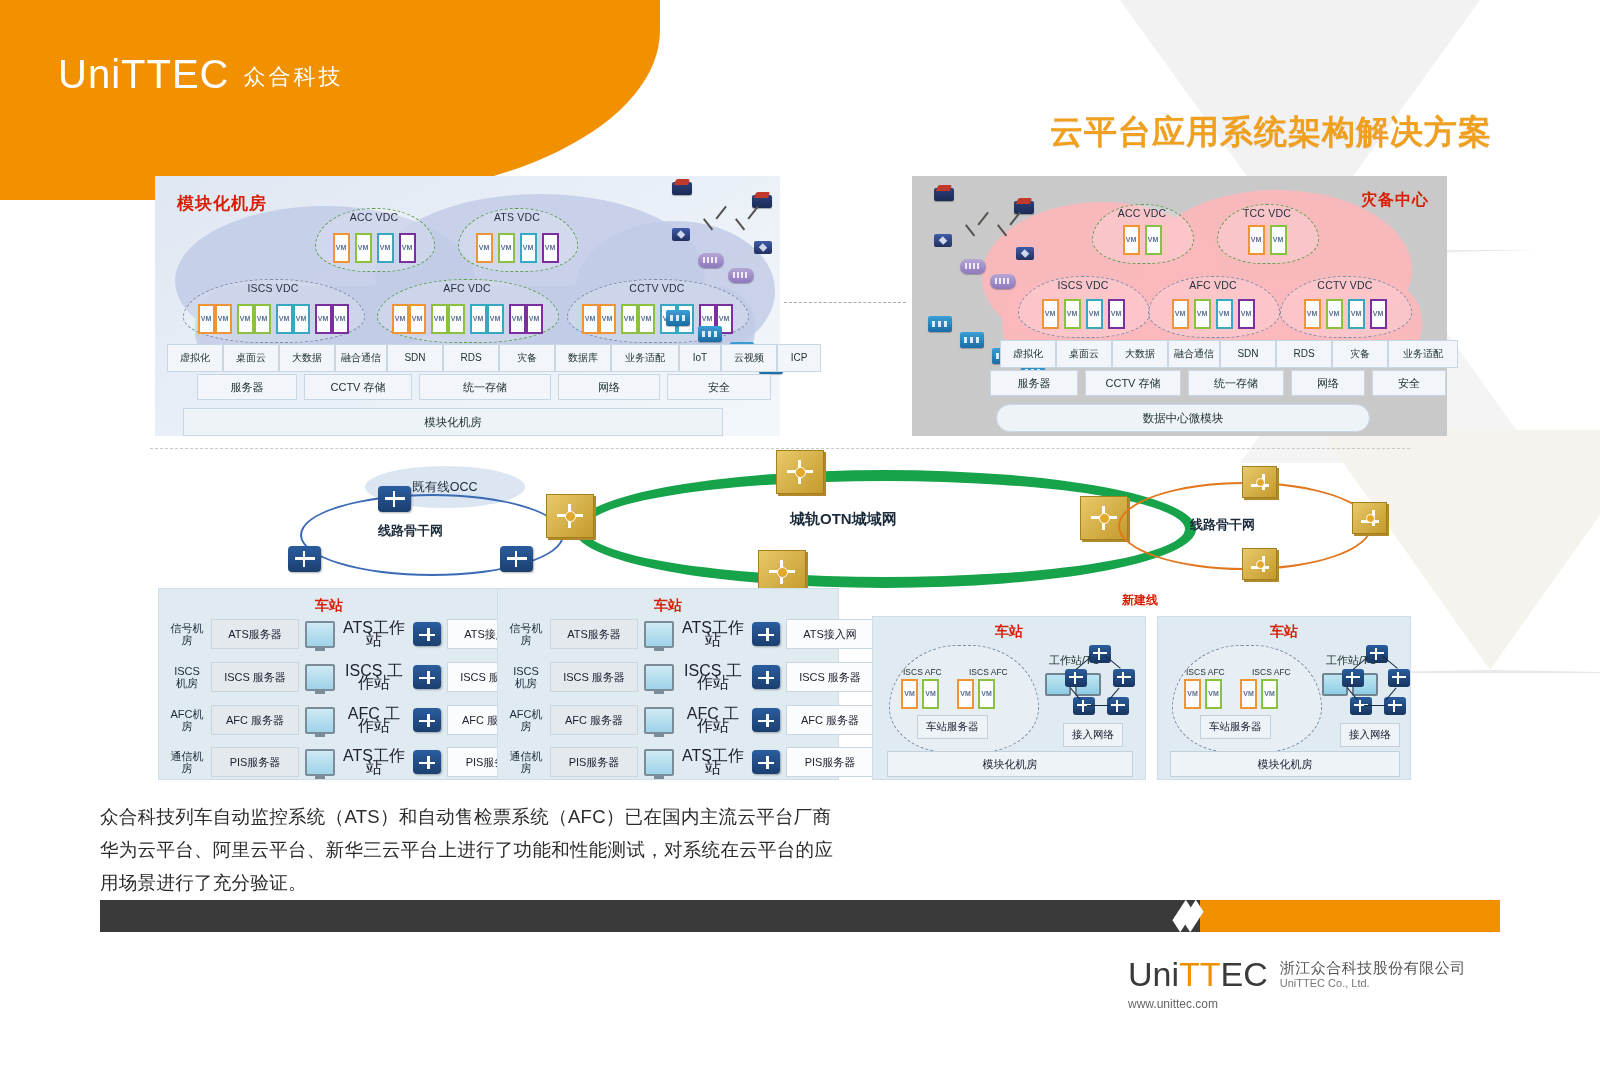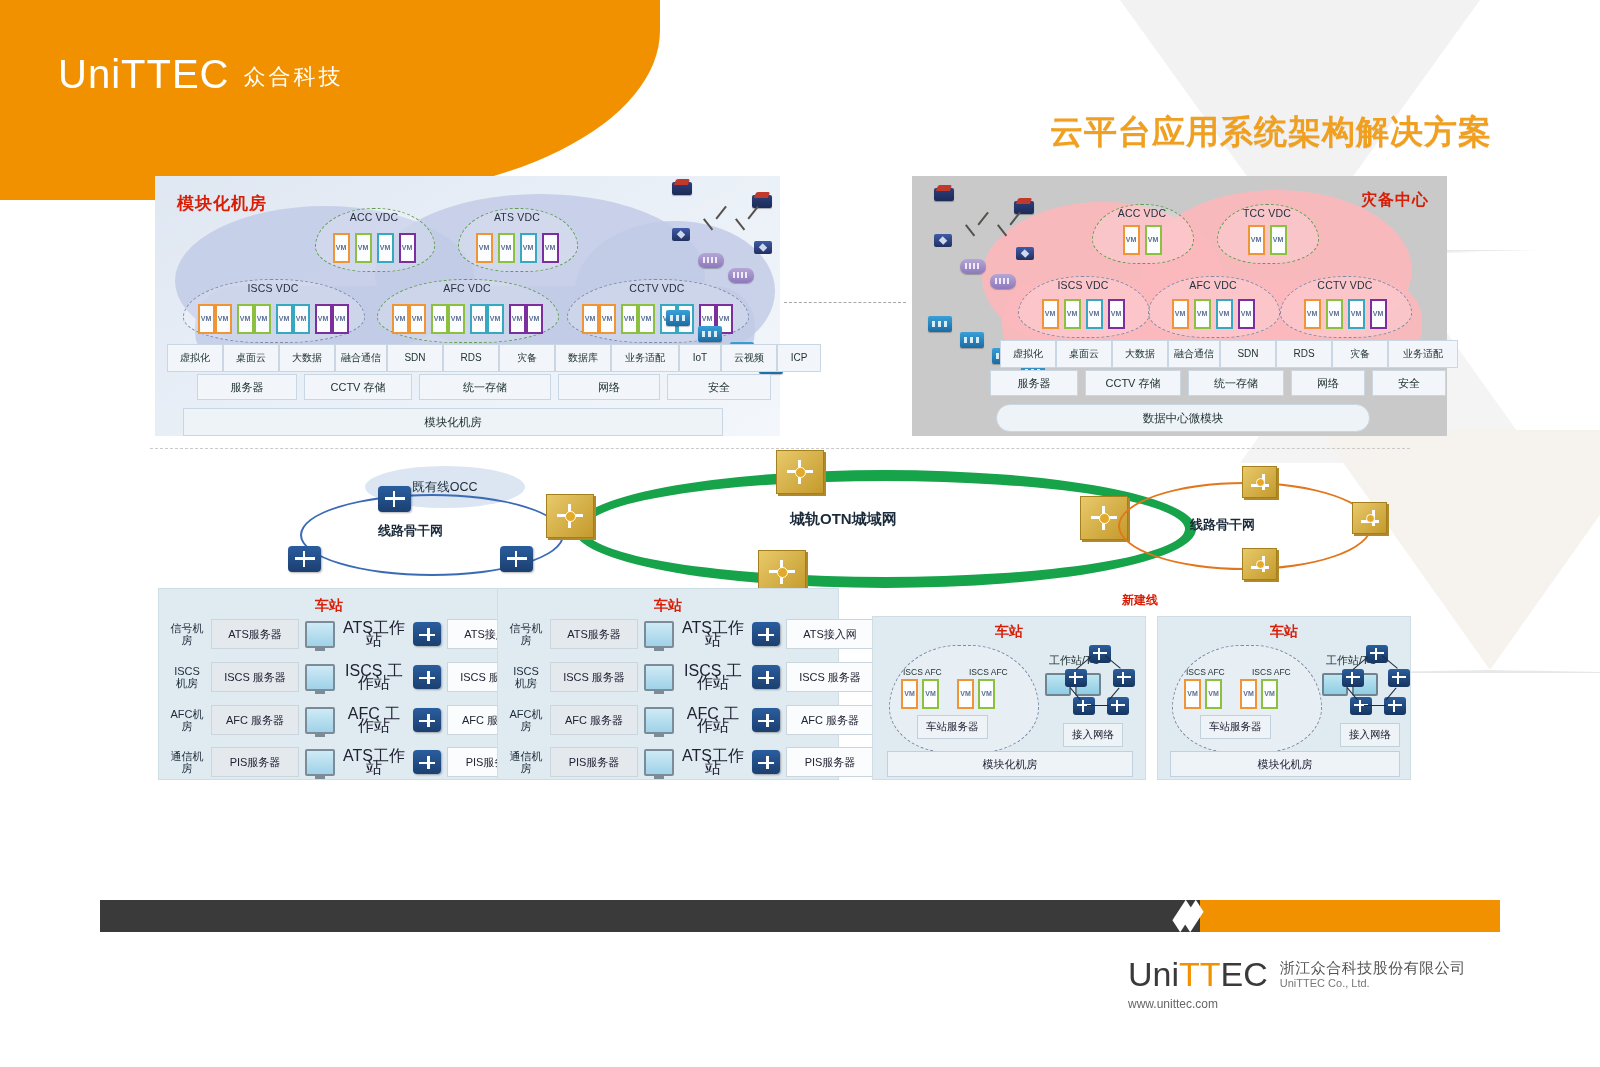--- a/index.html
+++ b/index.html
@@ -711,20 +711,21 @@
       <div class="rlink" style="left:195px;top:52px;width:20px;transform:rotate(-40deg);"></div>
       <div class="rlink" style="left:224px;top:38px;width:20px;transform:rotate(40deg);"></div>
       <div class="rlink" style="left:189px;top:70px;width:16px;transform:rotate(50deg);"></div>
       <div class="rlink" style="left:238px;top:70px;width:16px;transform:rotate(130deg);"></div>
       <div class="rlink" style="left:206px;top:88px;width:22px;"></div>
       <div class="nl-chip" style="left:182px;top:106px;">接入网络</div>
       <div class="nl-base" style="left:12px;top:134px;width:228px;">模块化机房</div>
     </div>
   </div>
 
+  <div class="btext">众合科技列车自动监控系统（ATS）和自动售检票系统（AFC）已在国内主流云平台厂商华为云平台、阿里云平台、新华三云平台上进行了功能和性能测试，对系统在云平台的应用场景进行了充分验证。</div>
 
 
   <div class="bar-dark"></div>
   <div class="bar-orange"></div>
   <div class="diamond">
     <div class="dia" style="left:6px;top:4px;"></div>
     <div class="dia" style="left:16px;top:4px;"></div>
   </div>
 
   <div class="footlogo">

